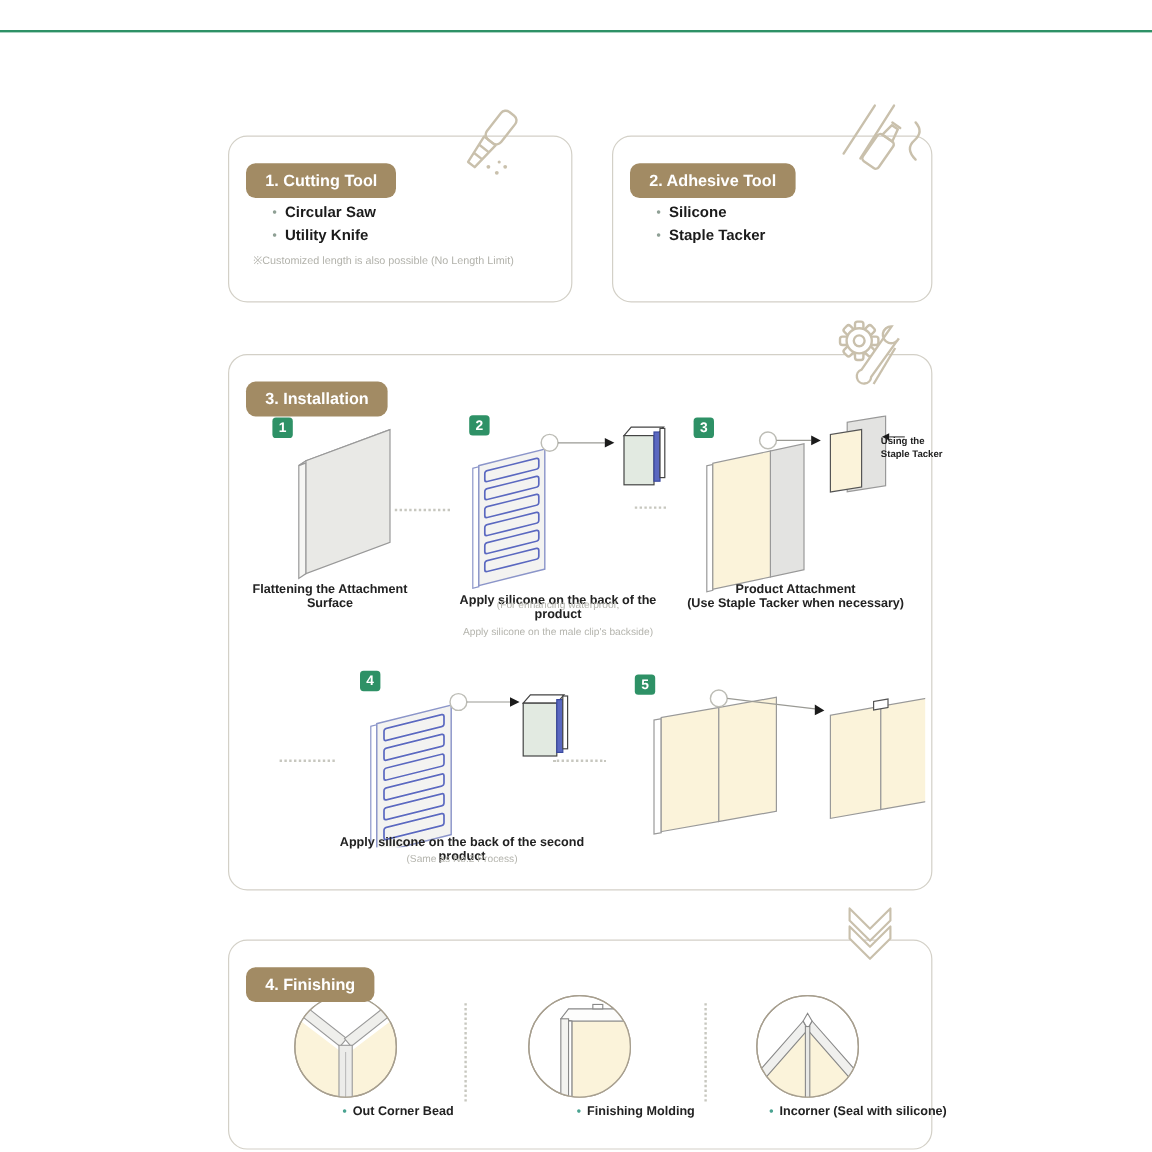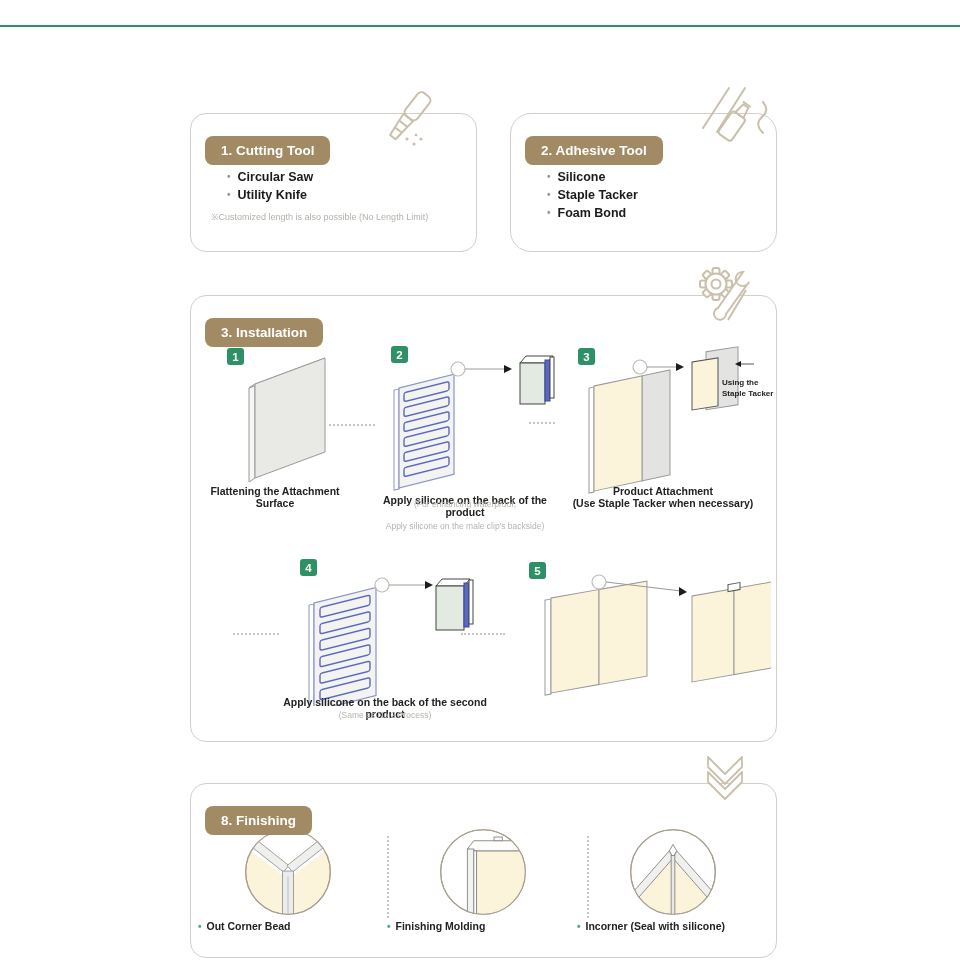--- a/index.html
+++ b/index.html
@@ -25,21 +25,21 @@
   .subcap{position:absolute;text-align:center;font-size:8.5px;color:#b4b4ad;line-height:10px;}
   .annot{position:absolute;font-size:8px;font-weight:bold;color:#222;line-height:11px;text-align:left;}
 
   .dotted-h{position:absolute;height:0;border-top:2px dotted #c7c7bf;}
   .dotted-v{position:absolute;width:0;border-left:2px dotted #c7c7bf;}
 
   .diagram{position:absolute;}
   .corner-icon{position:absolute;z-index:1;}
 
   .fin-circle{position:absolute;top:42px;width:92px;height:92px;}
-  .fin-cap{position:absolute;top:136px;text-align:left;font-size:10.5px;font-weight:bold;color:#222;white-space:nowrap;}
+  .fin-cap{position:absolute;top:136px;text-align:right;font-size:10.5px;font-weight:bold;color:#222;white-space:nowrap;}
   .fin-cap .dot{color:#4aa391;margin-right:5px;font-size:10px;}
 </style>
 </head>
 <body>
 
 <div id="page">
 
   <div class="hline"></div>
 
   <div class="card" style="left:190px;top:113px;width:285px;height:137px;">
@@ -58,38 +58,37 @@
           <circle cx="42" cy="46" r="1.3"></circle>
       </g>
     </svg>
     <ul class="tool-list">
       <li>Circular Saw</li>
       <li>Utility Knife</li>
     </ul>
     <div class="note">※Customized length is also possible (No Length Limit)</div>
   </div>
 
-  <div class="card" style="left:510px;top:113px;width:265px;height:137px;border-radius:21px;">
+  <div class="card" style="left:510px;top:113px;width:265px;height:137px;">
     <div class="card-label">2. Adhesive Tool</div>
     <svg class="corner-icon" style="left:188px;top:-28px;" width="75" height="68" viewBox="0 0 75 68">
       <g stroke="#c9c0ac" fill="none" stroke-width="2" stroke-linejoin="round" stroke-linecap="round">
         <line x1="30" y1="2" x2="4" y2="42"></line>
         <line x1="46" y1="2" x2="18" y2="46"></line>
         <g transform="rotate(-55 37 34)">
           <rect x="16" y="26" width="27" height="16" rx="3"></rect>
           <polygon points="43,29 54,31 54,37 43,39"></polygon>
           <line x1="56" y1="30" x2="56" y2="38"></line>
         </g>
         <path d="M64,16 q7,8 -1,15 q-8,7 1,16"></path>
       </g>
     </svg>
     <ul class="tool-list">
       <li>Silicone</li>
       <li>Staple Tacker</li>
-      <li>Foam Bond</li>
     </ul>
   </div>
 
   <div class="card" style="left:190px;top:295px;width:585px;height:445px;">
     <div class="card-label">3. Installation</div>
     <svg class="corner-icon" style="left:505px;top:-34px;" width="58" height="62" viewBox="0 0 58 62">
       <g stroke="#c9c0ac" stroke-width="2" fill="#fff">
         <g transform="translate(20,22)">
           <rect x="-3.5" y="-16" width="7" height="32" rx="2"></rect>
           <rect x="-3.5" y="-16" width="7" height="32" rx="2" transform="rotate(45)"></rect>
@@ -194,30 +193,30 @@
     <div class="dotted-h" style="left:338px;top:126px;width:26px;"></div>
     <div class="dotted-h" style="left:42px;top:337px;width:46px;"></div>
     <div class="dotted-h" style="left:270px;top:337px;width:44px;"></div>
 
     <div class="caption" style="left:0;top:189px;width:168px;">Flattening the Attachment Surface</div>
     <div class="caption" style="left:174px;top:198px;width:200px;">Apply silicone on the back of the product</div>
     <div class="subcap" style="left:174px;top:203px;width:200px;">(For enhancing waterproof,</div>
     <div class="subcap" style="left:174px;top:213px;width:200px;margin-top:12px;">Apply silicone on the male clip's backside)</div>
     <div class="caption" style="left:372px;top:189px;width:200px;">Product Attachment</div>
     <div class="caption" style="left:372px;top:201px;width:200px;">(Use Staple Tacker when necessary)</div>
-    <div class="annot" style="left:531px;top:66px;width:52px;margin-top:15px;">
+    <div class="annot" style="left:543px;top:66px;width:52px;">
       <span>Using the</span><br>
       <span>Staple Tacker</span>
     </div>
     <div class="caption" style="left:74px;top:400px;width:240px;">Apply silicone on the back of the second product</div>
     <div class="subcap" style="left:74px;top:414px;width:240px;">(Same as No.2 Process)</div>
   </div>
 
   <div class="card" style="left:190px;top:783px;width:585px;height:173px;">
-    <div class="card-label">8. Finishing</div>
+    <div class="card-label">4. Finishing</div>
     <svg class="corner-icon" style="left:512px;top:-30px;" width="46" height="56" viewBox="0 0 46 56">
       <g stroke="#c9c0ac" fill="#fff" stroke-width="1.8" stroke-linejoin="round">
         <path d="M5,3 L22,20 L39,3 L39,13 L22,30 L5,13 Z"></path>
         <path d="M5,18 L22,35 L39,18 L39,28 L22,45 L5,28 Z"></path>
       </g>
     </svg>
 
     <svg class="fin-circle" style="left:51px;" viewBox="0 0 100 100">
       <defs>
           <clipPath id="c1">

